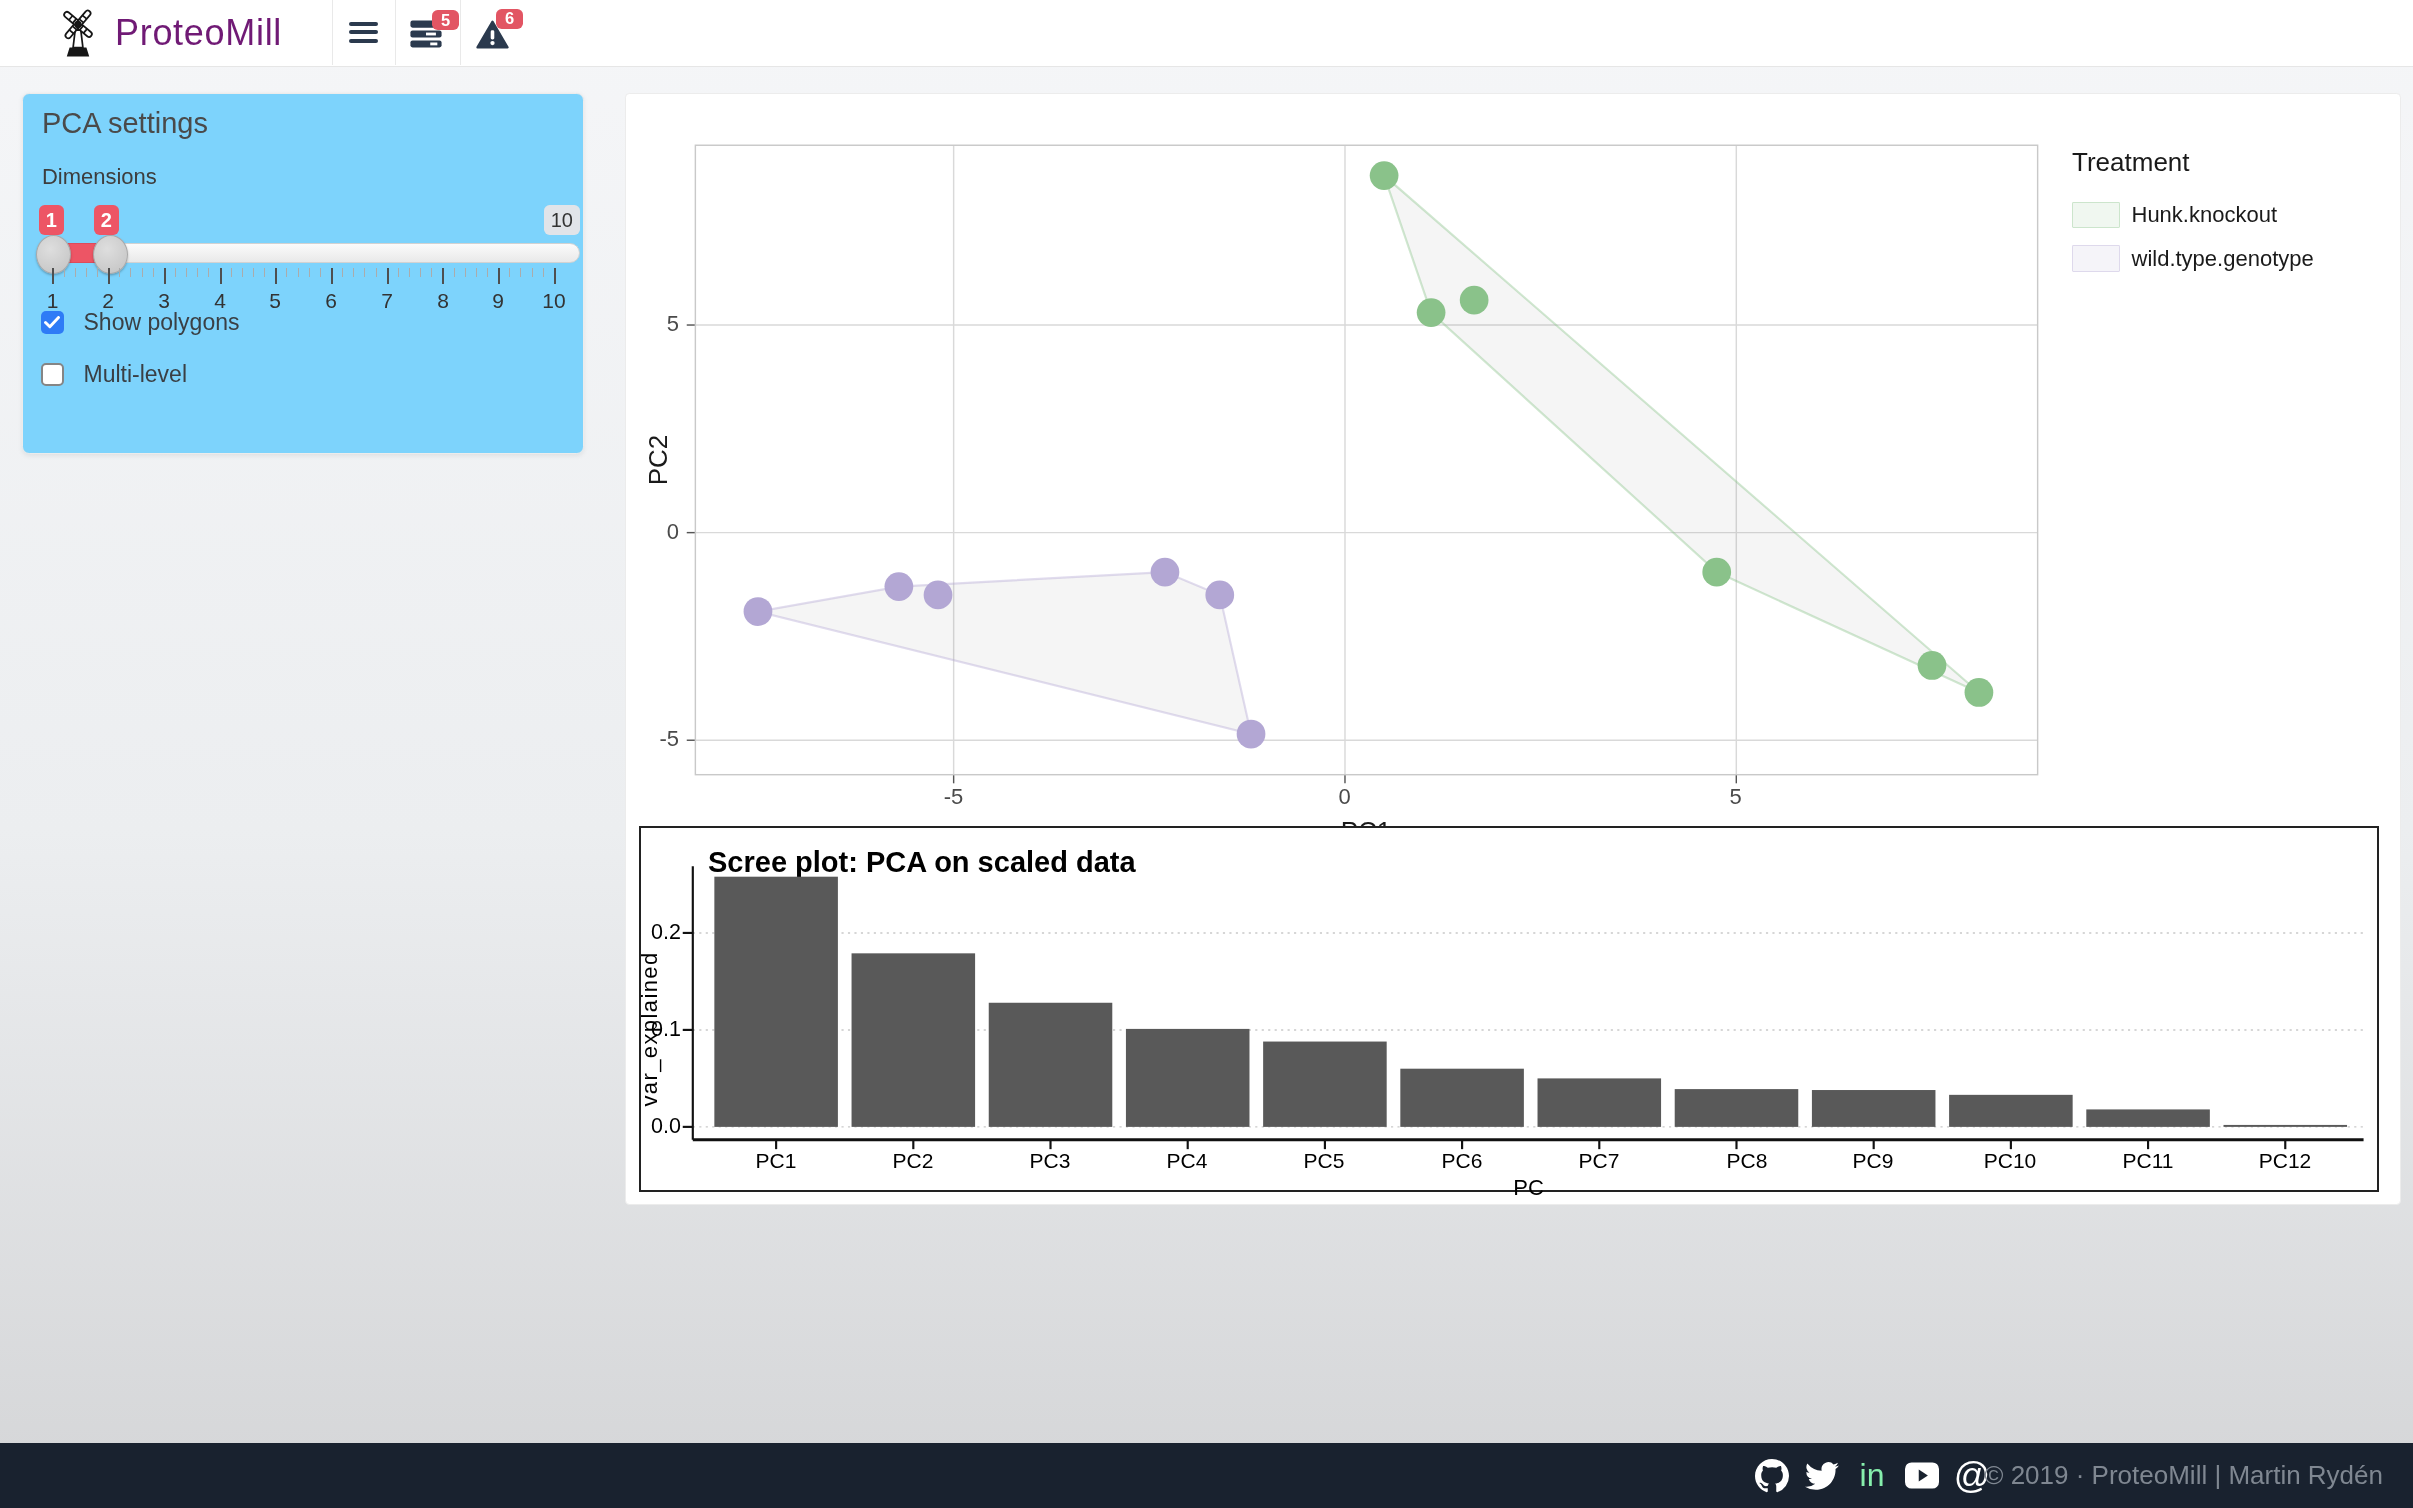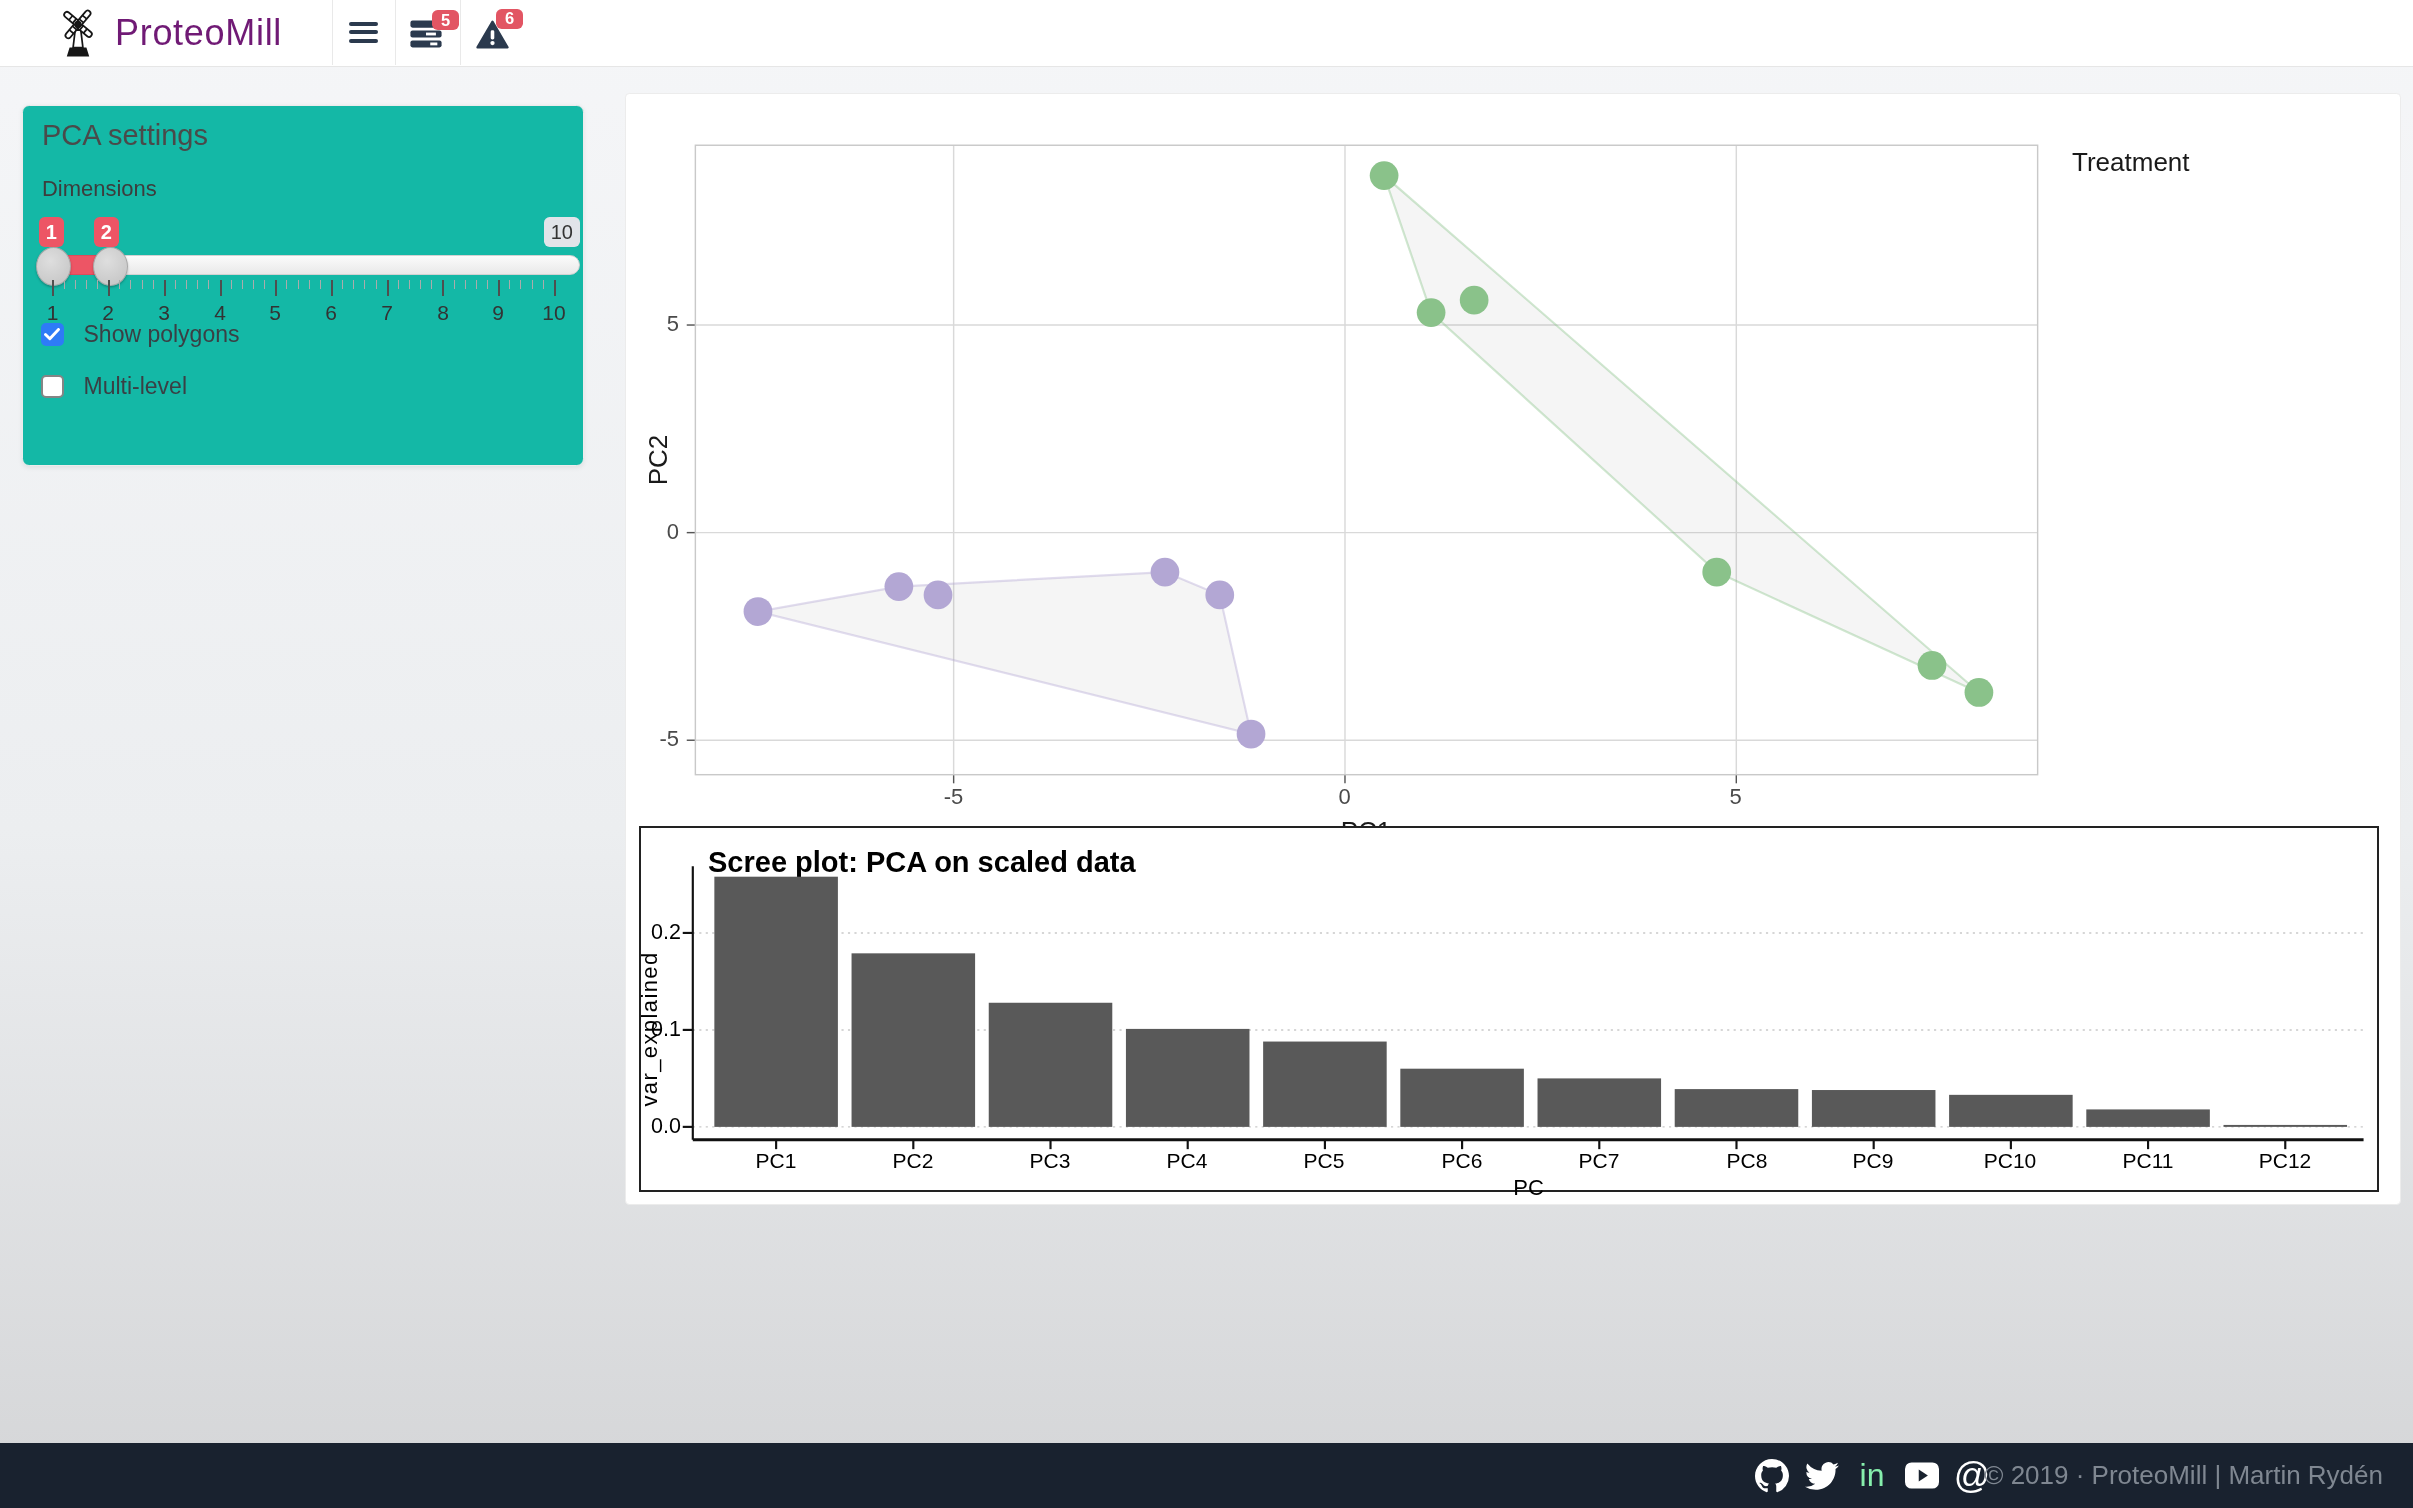--- a/index.html
+++ b/index.html
@@ -12,21 +12,21 @@
   .brand{position:absolute;left:57px;top:5.7px;height:55px;display:flex;align-items:center;gap:16px;}
   .brand-text{font-size:36px;color:#701a75;letter-spacing:0.7px;}
   .nav-sep{position:absolute;top:0;width:1.4px;height:65px;background:#e9e9e9;}
   .nav-item{position:absolute;top:0;height:65px;width:63px;cursor:pointer;}
   .ham{position:absolute;left:17px;top:21.5px;width:29px;}
   .ham span{display:block;height:4.3px;border-radius:2.2px;background:#2b3a4e;margin-bottom:4.3px;}
   .badge{position:absolute;min-width:21.5px;height:20px;padding:0 2.9px;background:#e25563;border-radius:5.7px;
     color:#fff;font-size:16.5px;font-weight:bold;display:flex;align-items:center;justify-content:center;}
 
   
-  .card{position:absolute;left:21.5px;top:105px;width:560px;height:359px;background:#14b8a6;
+  .card{position:absolute;left:21.5px;top:93px;width:560px;height:359px;background:#7dd3fc;
     border:0.7px solid #ececec;border-radius:7.2px;box-shadow:0 1.4px 5.7px rgba(0,0,0,0.07);}
   .card-title{position:absolute;left:19.4px;top:13px;font-size:29px;color:#4a4a4a;}
   .dim-label{position:absolute;left:19.4px;top:70px;font-size:22px;color:#3d3d3d;}
   .irs-track{position:absolute;left:18px;top:149px;width:539px;height:20px;border-radius:10px;
     background:linear-gradient(180deg,#fbfbfb,#e9e9e9);border:1.4px solid #d2d2d2;box-sizing:border-box;cursor:pointer;}
   .irs-bar{position:absolute;left:30px;top:149px;width:56px;height:20px;background:#ed5565;border-top:1.4px solid #dd4b5b;border-bottom:1.4px solid #dd4b5b;box-sizing:border-box;}
   .irs-handle{position:absolute;width:33px;height:37px;border-radius:50%;top:141px;
     background:radial-gradient(circle at 40% 35%,#dedede,#c2c2c2);border:1.4px solid #a9a9a9;
     box-shadow:0 1.4px 2.2px rgba(0,0,0,0.25);cursor:grab;}
   .irs-chip{position:absolute;top:111px;height:30px;border-radius:5.7px;background:#ed5565;color:#fff;
@@ -266,20 +266,30 @@
       <circle cx="673.5" cy="604.0" r="20" fill="#b3a7d4"></circle>
       <circle cx="749.8" cy="635.8" r="20" fill="#b3a7d4"></circle>
       <circle cx="793.3" cy="829.4" r="20" fill="#b3a7d4"></circle>
     </svg>
   </div>
 <span class="axis-title" id="pc1-title">PC1</span>
 <span class="axis-title" id="pc2-title">PC2</span>
 
 <div class="legend">
   <div class="legend-title">Treatment</div>
+  <div id="legend-rows">
+      <div class="legend-row">
+        <span class="legend-swatch" style="background: rgba(138, 194, 138, 0.13); border: 1.4px solid rgba(138, 194, 138, 0.35);"></span>
+        <span class="legend-label">Hunk.knockout</span>
+      </div>
+      <div class="legend-row">
+        <span class="legend-swatch" style="background: rgba(179, 167, 212, 0.13); border: 1.4px solid rgba(179, 167, 212, 0.35);"></span>
+        <span class="legend-label">wild.type.genotype</span>
+      </div>
+    </div>
 </div>
 
 <div class="scree-box"></div>
 <div class="scree-title">Scree plot: PCA on scaled data</div>
 <div class="scree-ylab">var_explained</div>
 <div class="scree-xlab">PC</div>
 <div id="scree-root" style="position: absolute; left: 677px; top: 866px;">
     <svg width="1688" height="284" viewBox="0 0 2350 395">
       <line x1="22" y1="363" x2="2348" y2="363" stroke="#c9c9c9" stroke-width="2" stroke-dasharray="3 6"></line>
       <line x1="8" y1="363" x2="22" y2="363" stroke="#111" stroke-width="3"></line>

